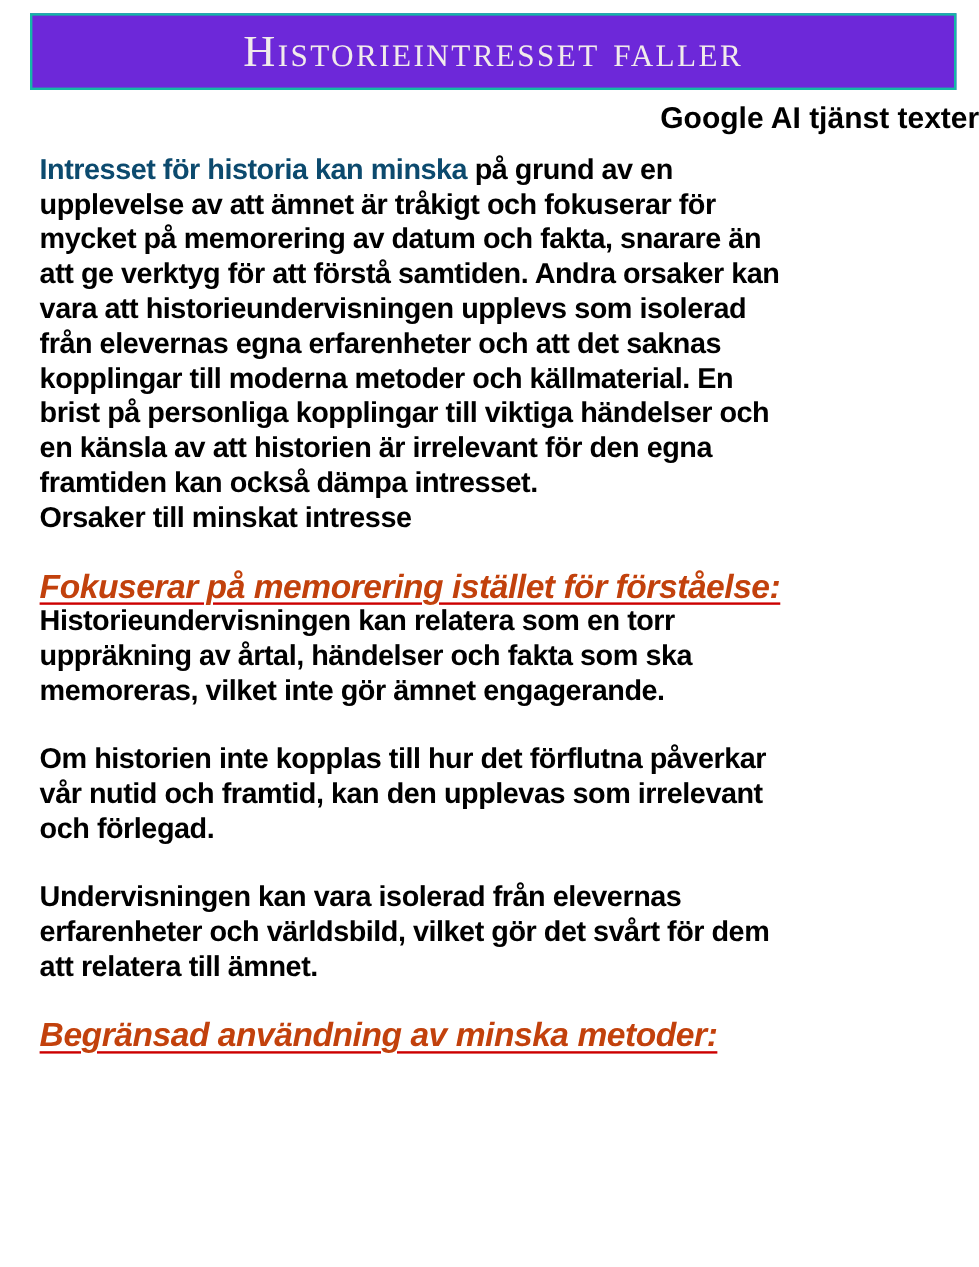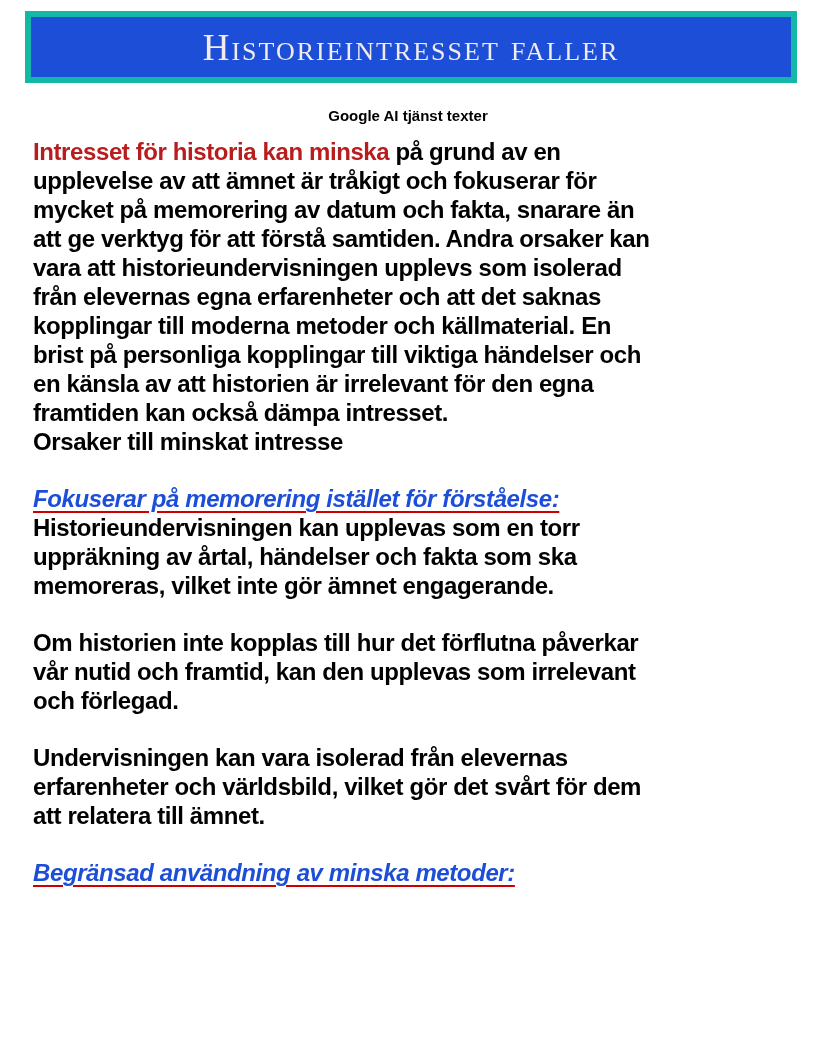--- a/index.html
+++ b/index.html
@@ -14,69 +14,69 @@
     font-family: "Liberation Sans", sans-serif;
   }
   .page {
     width: 816px;
     height: 1056px;
     background: #ffffff;
   }
   .banner {
     margin: 11px 19px 0 25px;
     height: 60px;
-    background: #1d4ed8;
-    border: 6px solid #14b8a6;
+    background: #6d28d9;
+    border: 2px solid #14b8a6;
     display: flex;
     align-items: center;
     justify-content: center;
   }
   .banner-title {
     font-family: "Liberation Serif", serif;
     font-variant: small-caps;
     font-weight: normal;
     font-size: 37px;
     letter-spacing: 2px;
     color: #f1ebeb;
     line-height: 1;
   }
   .subtitle {
-    margin-top: 24px;
-    text-align: center;
+    margin-top: 10px;
+    text-align: right;
     font-weight: bold;
-    font-size: 15px;
+    font-size: 25px;
     color: #000000;
   }
   .content {
     padding: 13px 20px 0 33px;
     font-weight: bold;
     font-size: 24px;
     line-height: 29px;
     letter-spacing: -0.4px;
     color: #000000;
   }
   .intro {
     margin: 0;
   }
   .intro span {
     white-space: pre-line;
   }
   .intro .lead {
-    color: #b91c1c;
+    color: #0c4a6e;
   }
   .topic {
     margin-top: 28px;
   }
   .topic-heading {
     margin: 0;
-    font-size: 24px;
+    font-size: 28px;
     line-height: 29px;
     font-weight: bold;
     font-style: italic;
-    color: #1d4ed8;
+    color: #c2410c;
     text-decoration: underline;
     text-decoration-color: #cc0000;
     text-decoration-thickness: 2px;
     text-underline-offset: 4px;
   }
   .topic-body {
     margin: 0;
     white-space: pre-line;
   }
 </style>
@@ -100,21 +100,21 @@
 vara att historieundervisningen upplevs som isolerad
 från elevernas egna erfarenheter och att det saknas
 kopplingar till moderna metoder och källmaterial. En
 brist på personliga kopplingar till viktiga händelser och
 en känsla av att historien är irrelevant för den egna
 framtiden kan också dämpa intresset.
 Orsaker till minskat intresse</span></p>
 
     <section class="topic">
       <h2 class="topic-heading">Fokuserar på memorering istället för förståelse:</h2>
-      <p class="topic-body">Historieundervisningen kan upplevas som en torr
+      <p class="topic-body">Historieundervisningen kan relatera som en torr
 uppräkning av årtal, händelser och fakta som ska
 memoreras, vilket inte gör ämnet engagerande.</p>
     </section>
 
     <section class="topic">
       <p class="topic-body">Om historien inte kopplas till hur det förflutna påverkar
 vår nutid och framtid, kan den upplevas som irrelevant
 och förlegad.</p>
     </section>
 

